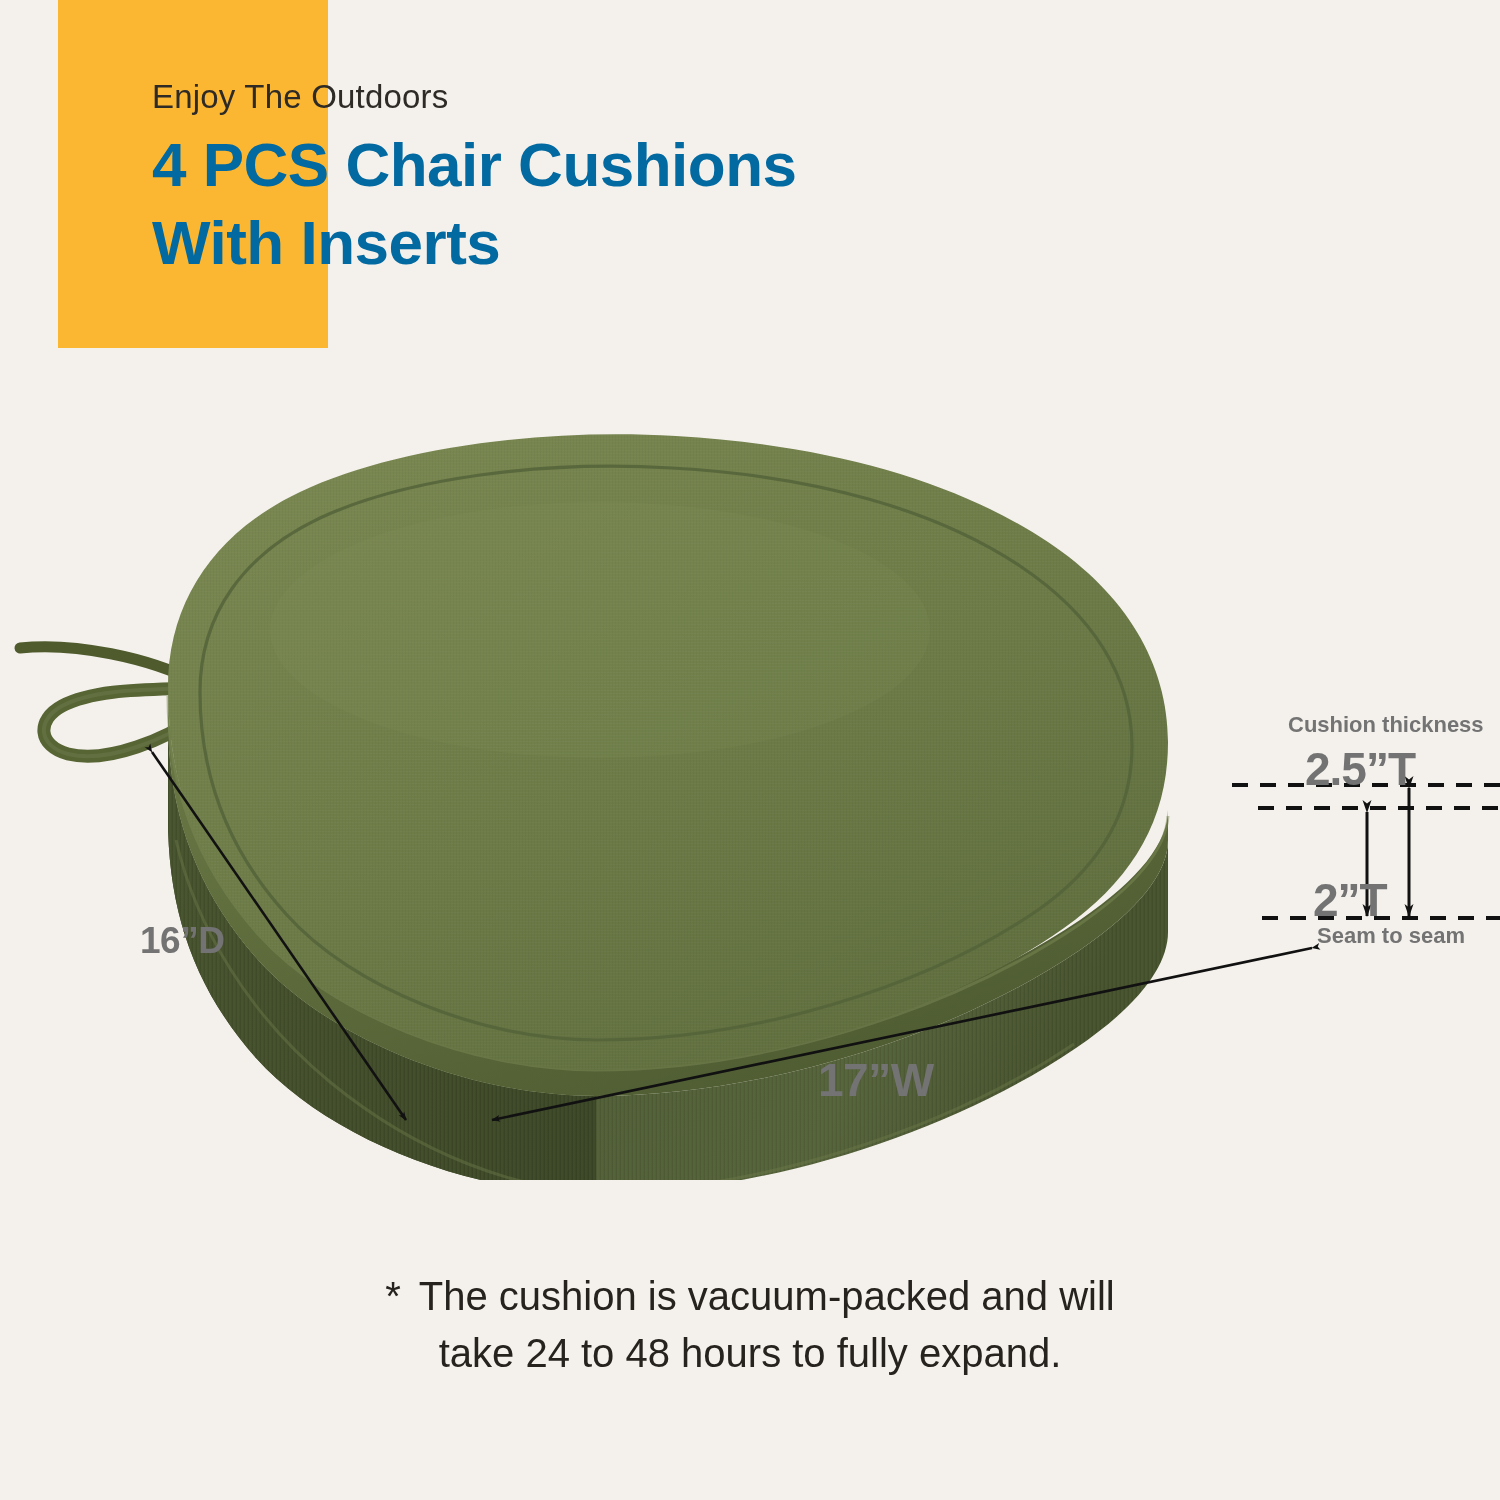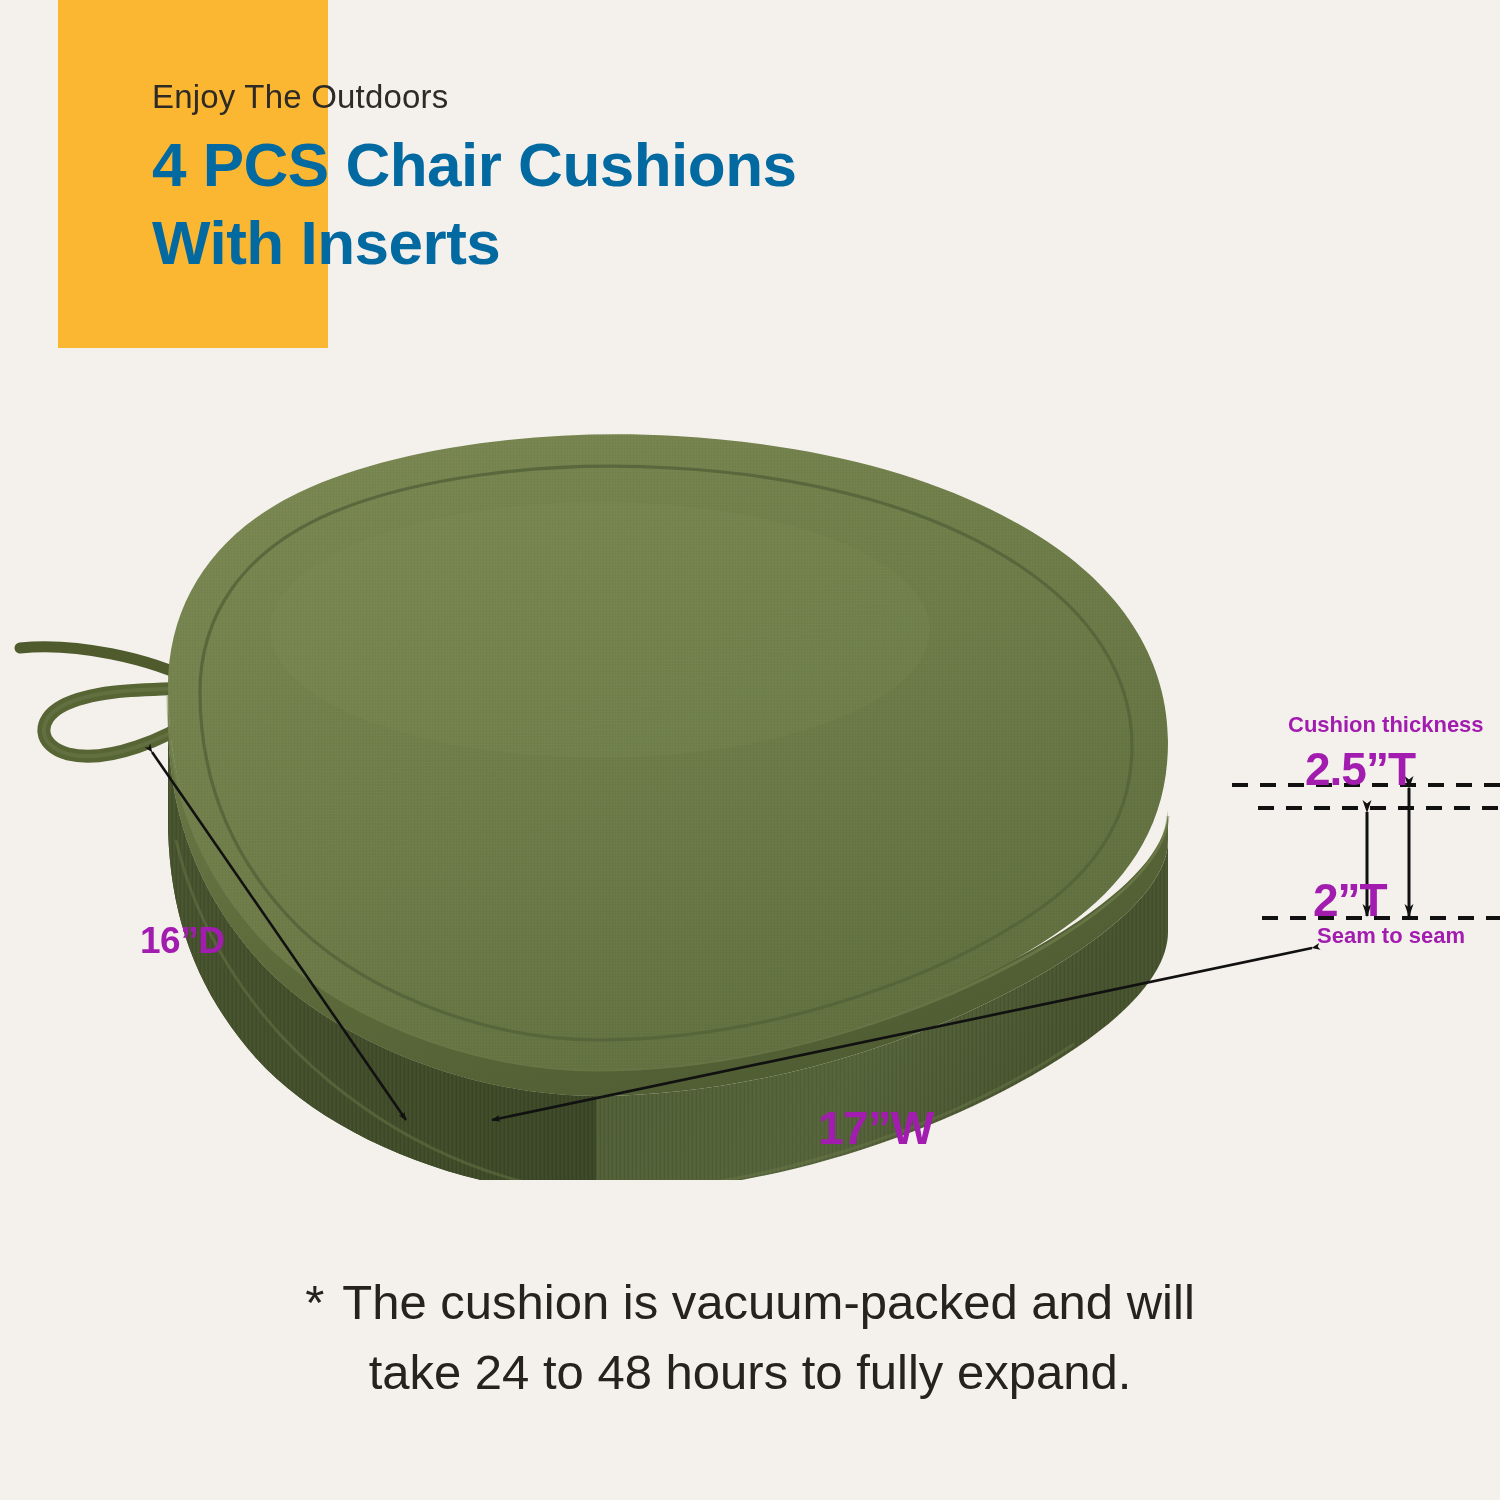--- a/index.html
+++ b/index.html
@@ -26,32 +26,32 @@
     font-size:62px; font-weight:700; line-height:1.25;
     letter-spacing:-.5px; color:#0369a1;
   }
   #headline .ln{ display:block; white-space:nowrap; }
 
   
   #product{ position:absolute; left:0; top:420px; width:1500px; height:760px; }
   #product svg{ display:block; width:1500px; height:760px; }
 
   
-  .dim{ position:absolute; color:#a21caf; font-weight:700; white-space:nowrap; }
+  .dim{ position:absolute; color:#737373; font-weight:700; white-space:nowrap; }
   #label-depth{  left:140px; top:920px;  font-size:37px; letter-spacing:-.5px; }
-  #label-width{  left:818px; top:1053px; font-size:46px; letter-spacing:-.5px;margin-top:48px; }
+  #label-width{  left:818px; top:1053px; font-size:46px; letter-spacing:-.5px; }
   #label-thick-val{ left:1305px; top:742px; font-size:46px; letter-spacing:-1px; }
   #label-seam-val{  left:1305px; top:873px; font-size:46px; letter-spacing:-1px;margin-left:8px; }
   #label-thick-cap{ left:1288px; top:712px; font-size:22px; }
   #label-seam-cap{  left:1300px; top:923px; font-size:22px;margin-left:17px; }
 
   
   #footnote{
     position:absolute; left:0; top:1268px; width:1500px;
-    text-align:center; font-size:49px; line-height:1.42;
+    text-align:center; font-size:40px; line-height:1.42;
     color:#26231f; font-weight:400;
   }
   #footnote .ln{ display:block; }
   #footnote .star{ letter-spacing:18px; }
 </style>
 </head>
 <body>
 
 <div id="stage">
 

